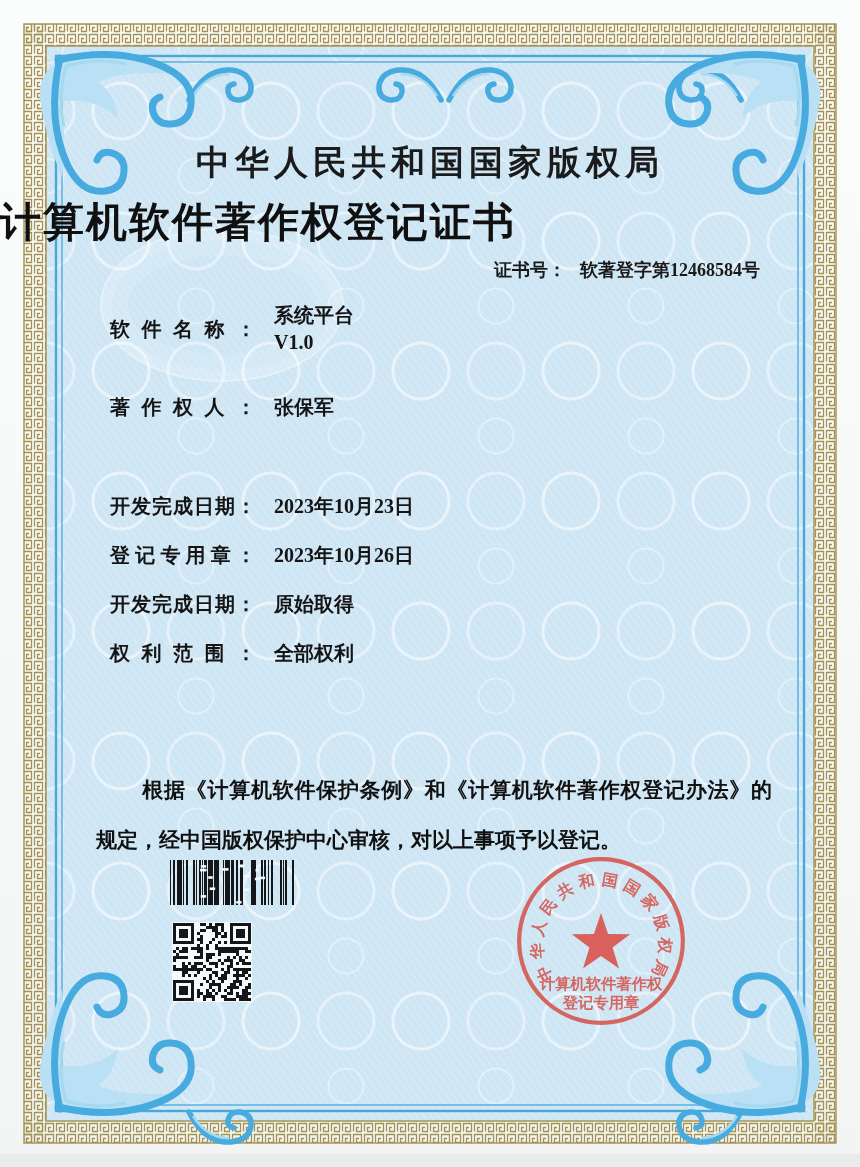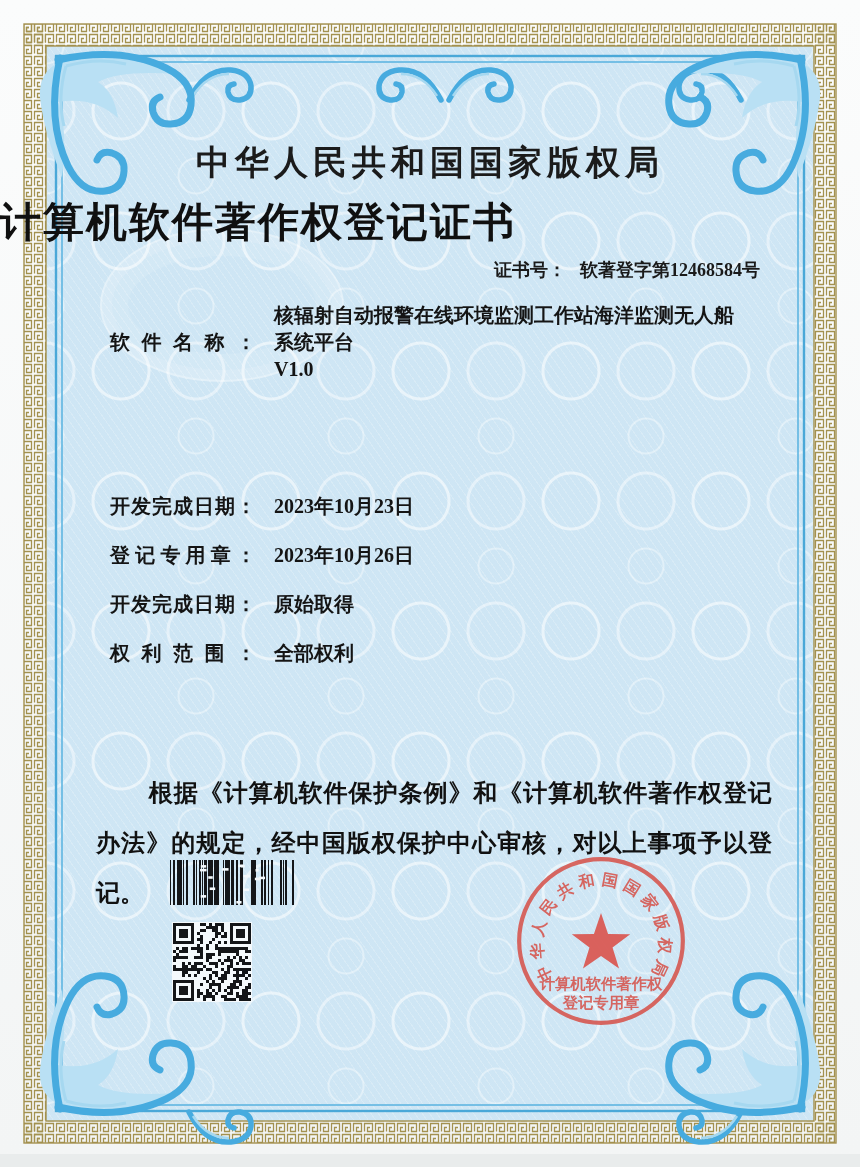--- a/index.html
+++ b/index.html
@@ -24,21 +24,21 @@
   .issuer{position:absolute;top:140px;left:0;width:100%;text-align:center;
     font-size:34px;font-weight:700;letter-spacing:5px;color:#1b1b1b;}
   .cert-title{position:absolute;top:195px;left:0;width:100%;
     font-size:41px;font-weight:900;letter-spacing:2px;color:#101010;}
   .certno{position:absolute;top:258px;right:100px;font-size:18px;font-weight:700;color:#1a1a1a;}
   .certno .lbl{margin-right:14px;}
   .row{position:absolute;left:110px;display:flex;align-items:center;}
   .row .lbl{flex:0 0 146px;width:146px;text-align:justify;text-align-last:justify;
     font-weight:700;font-size:20px;color:#141414;line-height:27px;}
   .row .val{margin-left:18px;font-weight:700;font-size:20px;color:#141414;line-height:27px;}
-  .statement{position:absolute;left:96px;top:744px;width:676px;font-size:24px;font-weight:700;
+  .statement{position:absolute;left:96px;top:744px;width:676px;font-size:21px;font-weight:700;
     line-height:50px;text-indent:2.2em;text-align:justify;color:#111;}
   .barcode{position:absolute;left:170px;top:860px;width:127px;height:45px;}
   .qr{position:absolute;left:172px;top:922px;width:80px;height:80px;}
   .seal{position:absolute;left:508px;top:848px;width:186px;height:186px;opacity:.88;}
   .issue-date{position:absolute;left:501px;top:1026px;width:200px;text-align:center;
     font-size:23px;font-weight:700;color:#101010;letter-spacing:1px;}
 </style>
 </head>
 <body>
 
@@ -103,26 +103,29 @@
     <div class="issuer">中华人民共和国国家版权局</div>
     <div class="cert-title">计算机软件著作权登记证书</div>
 
     <div class="certno">
       <span class="lbl">证书号：</span><span>软著登字第12468584号</span>
     </div>
 
     <div class="row" style="top:302px;">
       <span class="lbl">软件名称：</span>
       <div class="val">
-        <div>核辐射自动报警在线环境监测工作站海洋监测无人船</div>
         <div>系统平台</div>
         <div>V1.0</div>
       </div>
     </div>
 
+    <div class="row" style="top:394px;">
+      <span class="lbl">著作权人：</span>
+      <span class="val">张保军</span>
+    </div>
 
     <div class="row" style="top:493px;">
       <span class="lbl">开发完成日期：</span>
       <span class="val">2023年10月23日</span>
     </div>
 
     <div class="row" style="top:542px;">
       <span class="lbl">登记专用章：</span>
       <span class="val">2023年10月26日</span>
     </div>

